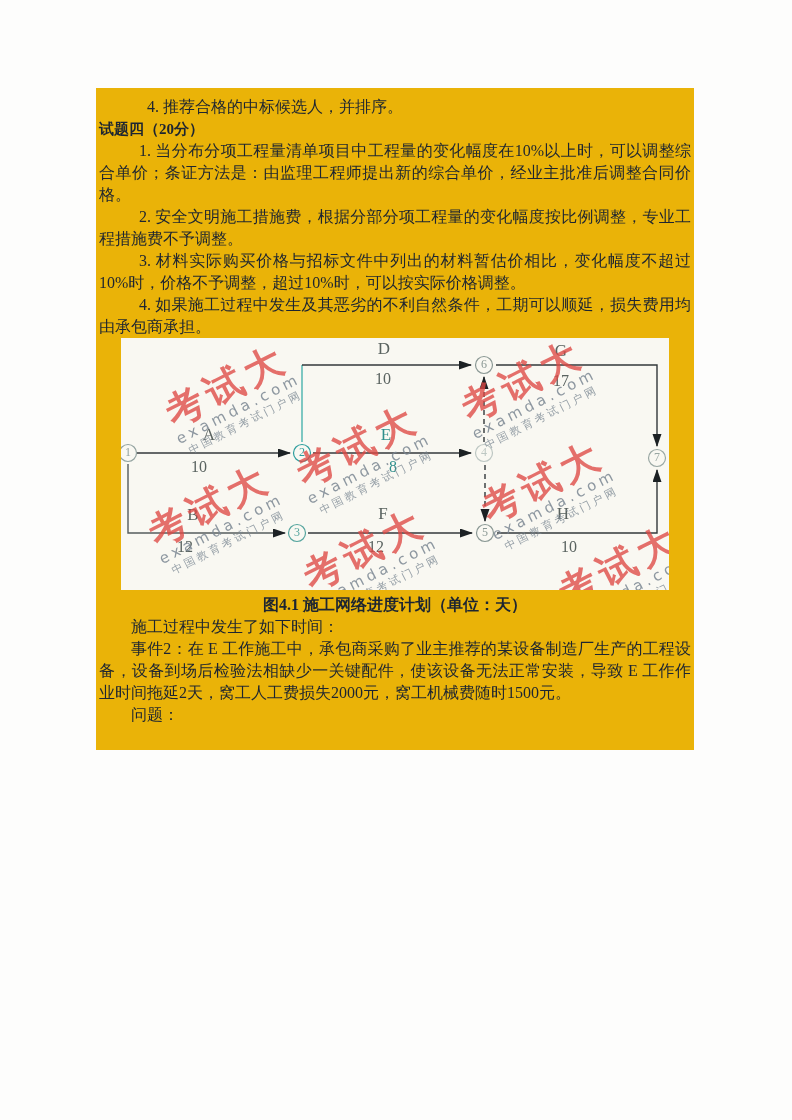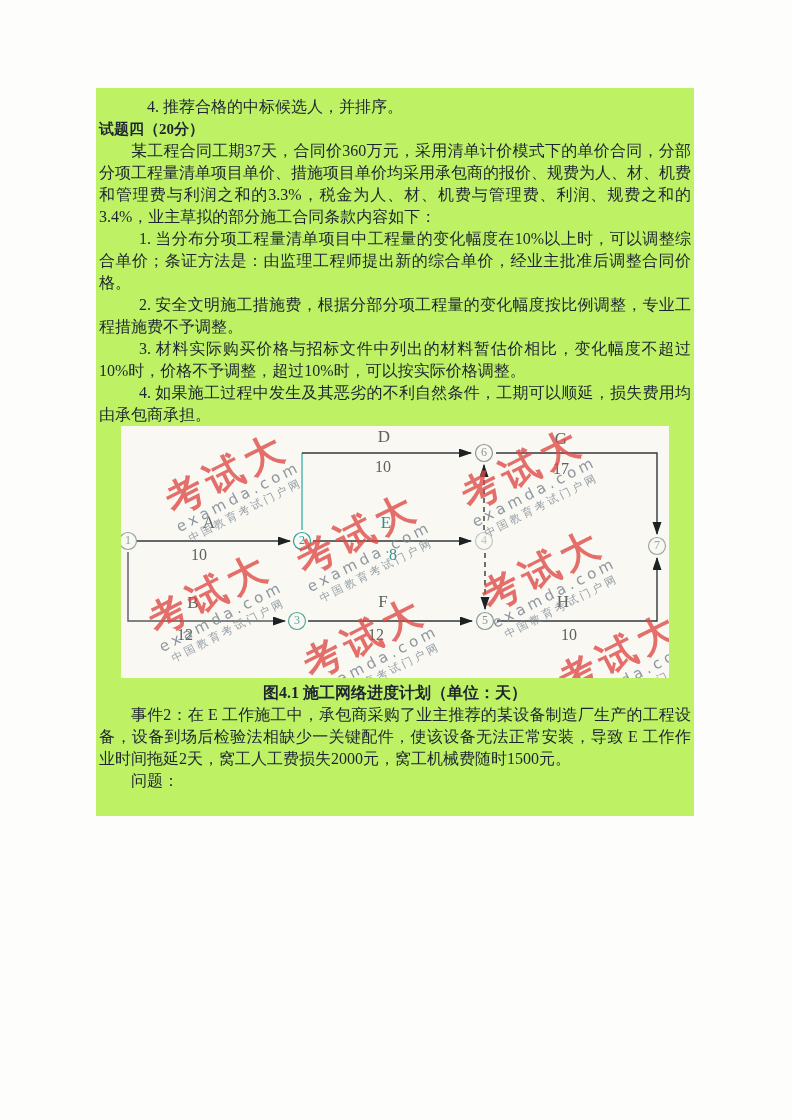--- a/index.html
+++ b/index.html
@@ -5,21 +5,21 @@
   * { margin:0; padding:0; box-sizing:border-box; }
   html,body { width:792px; height:1120px; overflow:hidden; }
   body {
     background:#fdfdfc;
     font-family:"Liberation Serif","DejaVu Serif",serif;
     position:relative;
     color:#1d2531;
   }
   .content {
     position:absolute; left:96px; top:88px; width:598px;
-    background:#bef264;
+    background:#eab308;
     padding:8px 3px 24px 3px;
     font-size:16px; line-height:22px;
     text-align:justify;
   }
   p { margin:0; }
   .indent-3 { text-indent:3em; text-align:left; }
   .indent-2 { text-indent:2em; text-align:left; }
   .sec-title { font-weight:bold; font-size:15px; line-height:22px; text-align:left; }
   .para { text-indent:2em; }
   .clause { text-indent:2.5em; }
@@ -51,21 +51,20 @@
     font-size:11px; letter-spacing:3px; margin-top:1px;
     color:rgba(122,134,146,0.78);
   }
 </style>
 </head>
 <body>
 
 <div class="content">
   <p class="indent-3">4. 推荐合格的中标候选人，并排序。</p>
   <p class="sec-title">试题四（20分）</p>
-  <p class="para">某工程合同工期37天，合同价360万元，采用清单计价模式下的单价合同，分部分项工程量清单项目单价、措施项目单价均采用承包商的报价、规费为人、材、机费和管理费与利润之和的3.3%，税金为人、材、机费与管理费、利润、规费之和的3.4%，业主草拟的部分施工合同条款内容如下：</p>
   <p class="clause">1. 当分布分项工程量清单项目中工程量的变化幅度在10%以上时，可以调整综合单价；条证方法是：由监理工程师提出新的综合单价，经业主批准后调整合同价格。</p>
   <p class="clause">2. 安全文明施工措施费，根据分部分项工程量的变化幅度按比例调整，专业工程措施费不予调整。</p>
   <p class="clause">3. 材料实际购买价格与招标文件中列出的材料暂估价相比，变化幅度不超过10%时，价格不予调整，超过10%时，可以按实际价格调整。</p>
   <p class="clause">4. 如果施工过程中发生及其恶劣的不利自然条件，工期可以顺延，损失费用均由承包商承担。</p>
 
   <div class="diagram">
       <svg width="548" height="252" style="position: absolute; left: 0px; top: 0px;">
         <defs>
           <marker id="arw" markerWidth="13" markerHeight="10" refX="12" refY="4.5" orient="auto" markerUnits="userSpaceOnUse">
             <path d="M0,0 L13,4.5 L0,9 Z" fill="#1c2124"></path>
@@ -141,15 +140,16 @@
         <div class="wm-sub">中国教育考试门户网</div>
       </div>
       <div class="wm" style="left: 505px; top: 240px;">
         <div class="wm-cn">考试大</div>
         <div class="wm-en">examda.com</div>
         <div class="wm-sub">中国教育考试门户网</div>
       </div>
     </div>
 
   <p class="figure-caption">图4.1 施工网络进度计划（单位：天）</p>
+  <p class="para">施工过程中发生了如下时间：</p>
   <p class="para">事件2：在 E 工作施工中，承包商采购了业主推荐的某设备制造厂生产的工程设备，设备到场后检验法相缺少一关键配件，使该设备无法正常安装，导致 E 工作作业时间拖延2天，窝工人工费损失2000元，窝工机械费随时1500元。</p>
   <p class="para">问题：</p>
 </div>
 
 </body></html>

